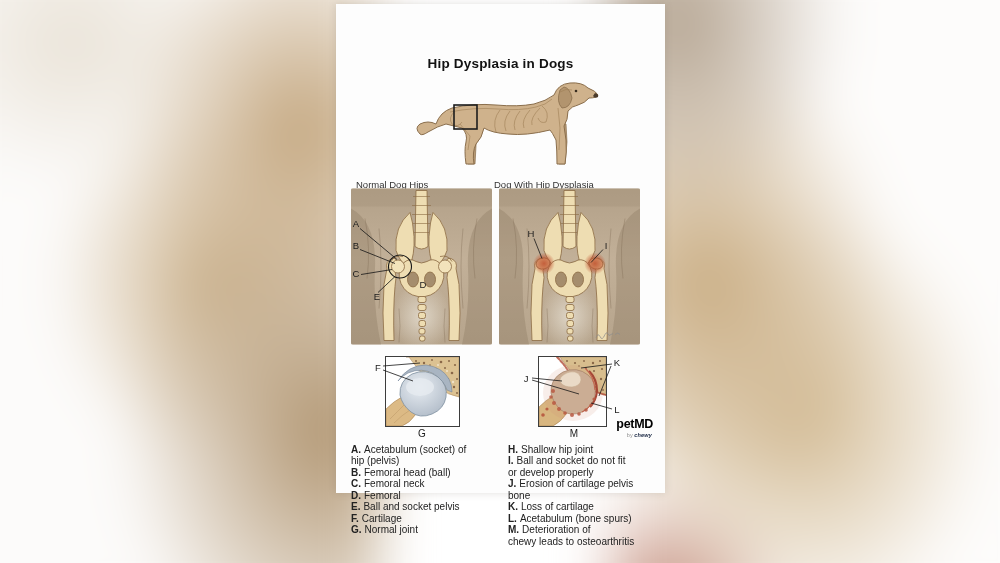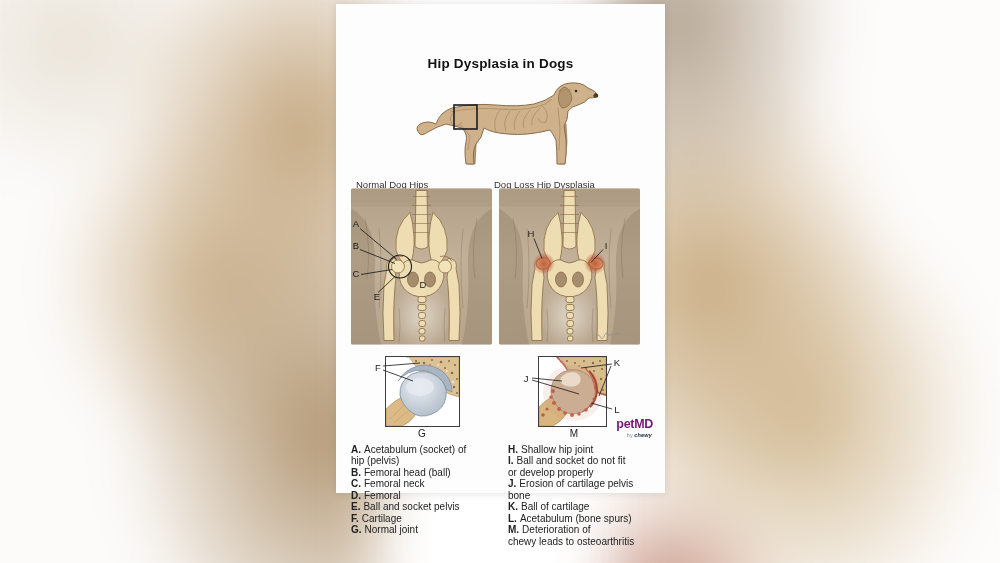--- a/index.html
+++ b/index.html
@@ -46,21 +46,21 @@
   .mk{position:absolute;transform:translate(-50%,-50%);font-size:9.5px;color:#1b1b1b;line-height:1;}
   
   .insets{position:absolute;left:0;top:345px;width:329px;height:100px;}
   .inset-box{position:absolute;top:7px;border:1.5px solid #3d3d3d;background:#fff;}
   .inset-box.normal{left:49px;width:73px;height:69px;}
   .inset-box.dysplasia{left:202px;width:67px;height:69px;}
   .inset-overlay{position:absolute;left:0;top:0;pointer-events:none;}
   .caption{position:absolute;transform:translate(-50%,-50%);font-size:10px;color:#1b1b1b;}
   
   .logo{position:absolute;left:267px;top:69px;width:50px;text-align:right;}
-  .logo .brand{font-size:12.5px;font-weight:bold;color:#701a75;letter-spacing:-.3px;line-height:1;}
+  .logo .brand{font-size:12.5px;font-weight:bold;color:#000000;letter-spacing:-.3px;line-height:1;}
   .logo .byline{font-size:5.5px;color:#8f8f8f;margin-top:1px;padding-right:1px;}
   .logo .byline b{color:#15233f;font-style:italic;letter-spacing:.2px;}
   
   .legend{position:absolute;top:440px;font-size:10px;line-height:11.45px;color:#222;}
   .legend.left{left:15px;width:152px;}
   .legend.right{left:172px;width:154px;}
   .legend-row b{font-weight:bold;margin-right:3px;}
   .legend-row b:empty{margin-right:0;}
 </style>
 </head>
@@ -110,21 +110,21 @@
       <path d="M86,30 q-8,10 -4,22 M96,31 q-8,10 -4,20 M106,31 q-8,10 -5,19 M116,30 q-9,10 -6,18 M126,28 q-10,10 -8,17"></path>
       <path d="M128,26 q8,6 4,16 q-6,2 -8,-4"></path>
       <path d="M40,32 q-6,6 -2,12 q6,4 10,-2"></path>
       <path d="M46,44 L56,56 L54,70 M144,28 L146,48 L145,70"></path>
       <path d="M146,12 q6,-4 12,-2"></path>
     </g>
     <rect x="40" y="25" width="23" height="24" fill="none" stroke="#1c1c1c" stroke-width="1.6"></rect>
   </svg>
 
   <div class="sec-label normal">Normal Dog Hips</div>
-  <div class="sec-label dysplasia">Dog Loss Hip Dysplasia</div>
+  <div class="sec-label dysplasia">Dog With Hip Dysplasia</div>
 
   <div class="diagram normal" style="position:absolute;">
     <svg width="141" height="157" viewBox="0 0 141 156">
       <rect width="141" height="156" fill="url(#fur)"></rect>
       <path d="M0,20 Q26,34 24,80 Q22,120 30,156 L0,156 Z" fill="#8f7c64" opacity=".38"></path>
       <path d="M141,20 Q115,34 117,80 Q119,120 111,156 L141,156 Z" fill="#8f7c64" opacity=".38"></path>
       <rect width="141" height="18" fill="#a6947c" opacity=".45"></rect>
       <ellipse cx="70.5" cy="128" rx="30" ry="34" fill="url(#crotch)"></ellipse>
       <path d="M14,30 q6,30 2,60 M28,40 q4,36 0,80 M112,40 q-4,36 0,80 M126,30 q-6,30 -2,60 M48,120 q2,18 0,34 M94,120 q-2,18 0,34" fill="none" stroke="#7d6a52" stroke-width="1" opacity=".35"></path>
       <g stroke="#8a6a42" fill="#eeddb2" stroke-width=".8">
@@ -297,19 +297,19 @@
     <div class="legend-row"><b>F.</b><span>Cartilage</span></div>
     <div class="legend-row"><b>G.</b><span>Normal joint</span></div>
   </div>
 
   <div class="legend right">
     <div class="legend-row"><b>H.</b><span>Shallow hip joint</span></div>
     <div class="legend-row"><b>I.</b><span>Ball and socket do not fit</span></div>
     <div class="legend-row"><b></b><span>or develop properly</span></div>
     <div class="legend-row"><b>J.</b><span>Erosion of cartilage pelvis</span></div>
     <div class="legend-row"><b></b><span>bone</span></div>
-    <div class="legend-row"><b>K.</b><span>Ball of cartilage</span></div>
+    <div class="legend-row"><b>K.</b><span>Loss of cartilage</span></div>
     <div class="legend-row"><b>L.</b><span>Acetabulum (bone spurs)</span></div>
     <div class="legend-row"><b>M.</b><span>Deterioration of</span></div>
     <div class="legend-row"><b></b><span>chewy leads to osteoarthritis</span></div>
   </div>
 
 </div>
 
 </body></html>

